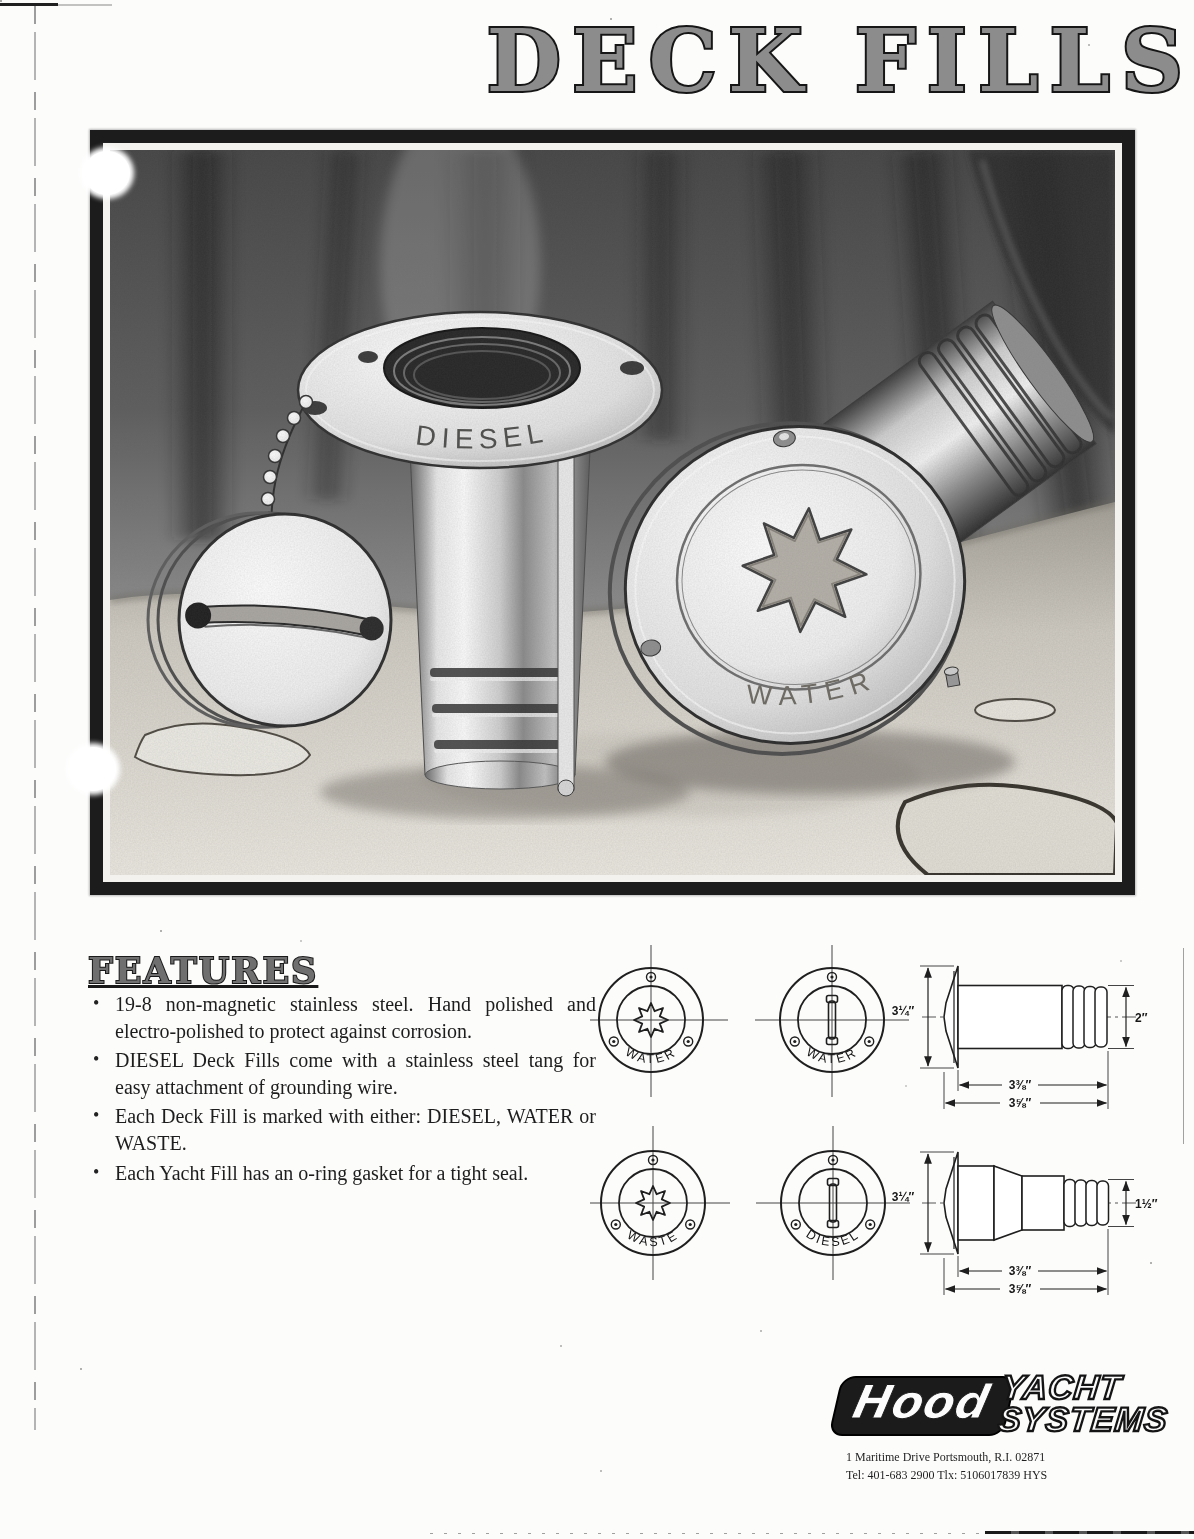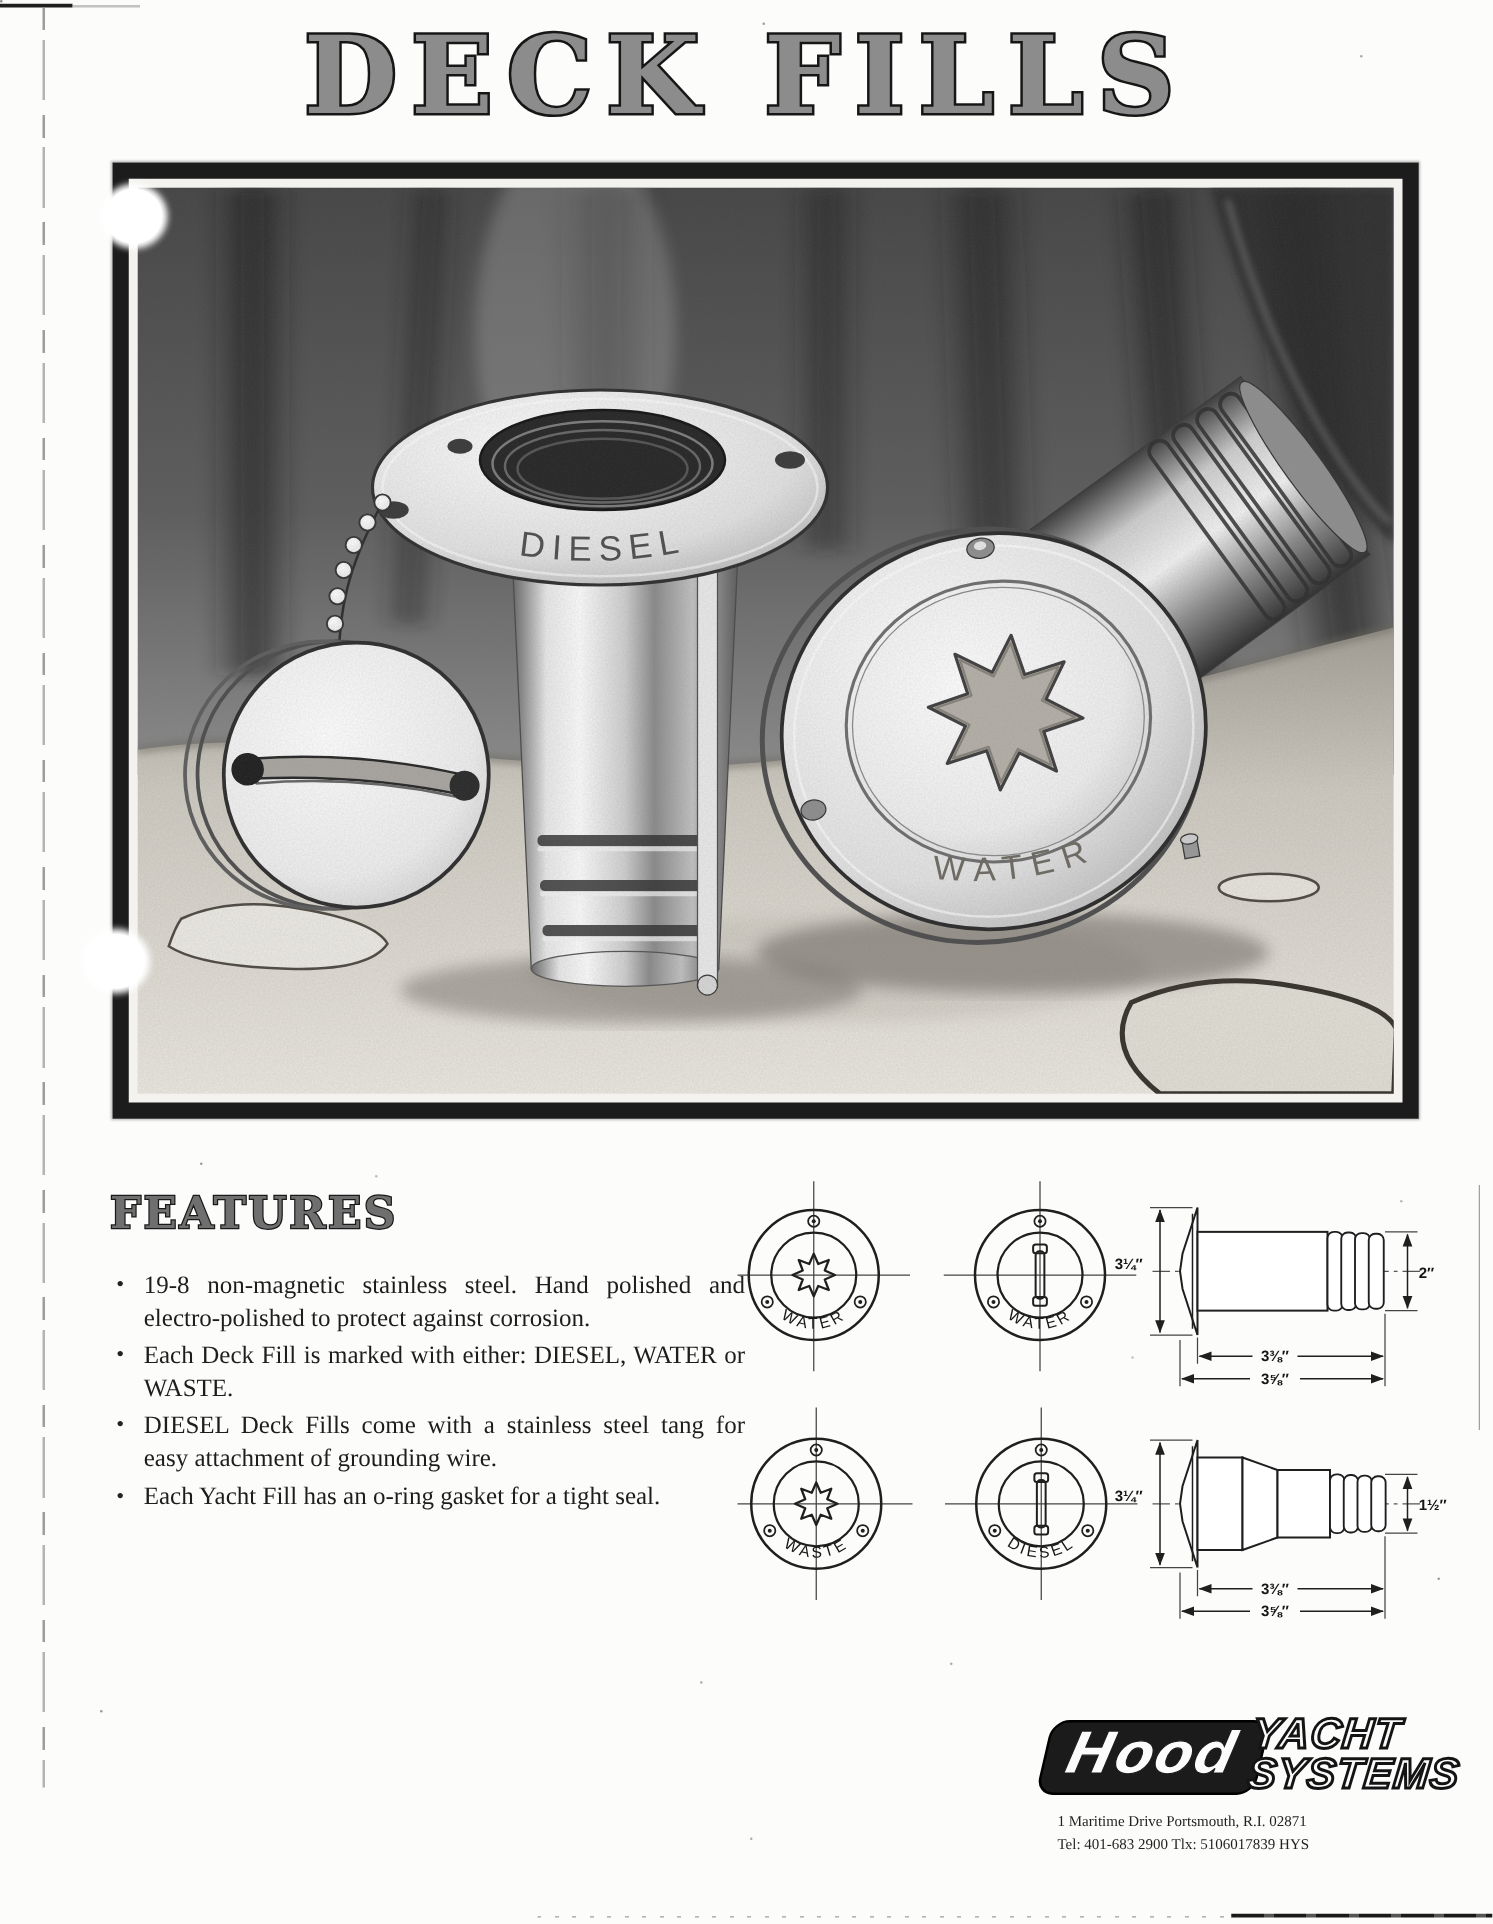--- a/index.html
+++ b/index.html
@@ -18,31 +18,31 @@
   .botline2{position:absolute;left:430px;top:1533px;width:560px;height:1px;opacity:.7;
     background:repeating-linear-gradient(to right,#777 0 3px,transparent 3px 14px);}
   .speck{position:absolute;left:0;top:0;width:2px;height:2px;border-radius:50%;background:#8a8a8a;
     box-shadow:610px 18px 0 #999,1088px 44px 0 #aaa,160px 930px 0 #999,1150px 1262px 0 #999,
       760px 1330px 0 #aaa,80px 1368px 0 #999,600px 1470px 0 #aaa,1000px 1410px 0 #bbb,
       300px 940px 0 #bbb,560px 1345px 0 #aaa,1120px 960px 0 #bbb,905px 1085px 0 #c2c2c2;}
   .hole{position:absolute;width:46px;height:44px;border-radius:50%;background:#fff;
     box-shadow:0 0 5px 4px #fff;z-index:6;}
   .hole1{left:84px;top:151px;} .hole2{left:70px;top:747px;}
   
-  .page-title{position:absolute;left:0;right:0;top:16px;text-align:center;margin:0;
+  .page-title{position:absolute;left:0;right:0;top:16px;text-align:right;margin:0;
     font-family:"DejaVu Serif",serif;font-weight:bold;font-size:86px;line-height:1.05;
     letter-spacing:11px;color:#8c8c8c;-webkit-text-stroke:4px #161616;paint-order:stroke fill;}
   
   .photo-frame{position:absolute;left:90px;top:130px;width:1045px;height:765px;box-sizing:border-box;
     border:13px solid #1c1c1c;padding:7px;background:#f3f2ee;box-shadow:0 0 2px 1px #b9b9b9;}
   .photo-frame svg{display:block;width:100%;height:100%;}
   
   .features{position:absolute;left:88px;top:950px;width:508px;}
-  .features h2{margin:0 0 24px 0;font-family:"DejaVu Serif",serif;font-weight:bold;font-size:35px;
-    letter-spacing:2px;color:#6f6f6f;-webkit-text-stroke:2px #1a1a1a;paint-order:stroke fill;}
+  .features h2{margin:0 0 0 0;font-family:"DejaVu Serif",serif;font-weight:bold;font-size:35px;
+    letter-spacing:2px;color:#6f6f6f;-webkit-text-stroke:2px #1a1a1a;paint-order:stroke fill;text-decoration:underline;}
   .features ul{margin:0;padding:0;list-style:none;font-size:20px;line-height:1.33;text-align:justify;}
   .features li{position:relative;padding-left:27px;margin-bottom:3px;}
   .features li::before{content:"\2022";position:absolute;left:5px;top:1px;font-size:18px;color:#222;}
   
   .diagrams{position:absolute;left:590px;top:945px;width:600px;height:380px;}
   
   .footer{position:absolute;left:835px;top:1376px;width:340px;}
   .logo-row{display:flex;align-items:flex-start;}
   .hood-box{background:#1b1b1b;border-radius:14px;transform:skewX(-13deg);
     padding:0px 20px 8px 16px;border:2px solid #000;}
@@ -253,22 +253,22 @@
   </svg>
 </div>
 
 <div class="hole hole1"></div>
 <div class="hole hole2"></div>
 
 <section class="features">
   <h2>FEATURES</h2>
   <ul>
     <li><span>19-8 non-magnetic stainless steel. Hand polished and electro-polished to protect against corrosion.</span></li>
+    <li><span>DIESEL Deck Fills come with a stainless steel tang for easy attachment of grounding wire.</span></li>
     <li><span>Each Deck Fill is marked with either: DIESEL, WATER or WASTE.</span></li>
-    <li><span>DIESEL Deck Fills come with a stainless steel tang for easy attachment of grounding wire.</span></li>
     <li><span>Each Yacht Fill has an o-ring gasket for a tight seal.</span></li>
   </ul>
 </section>
 
 <svg class="diagrams" viewBox="0 0 600 380">
   <defs>
     <marker id="ar" viewBox="0 0 10 10" refX="9" refY="5" markerWidth="9" markerHeight="9" orient="auto-start-reverse">
       <path d="M0 1.4 L9.6 5 L0 8.6 Z" fill="#1f1f1f"></path>
     </marker>
     <g id="star8" stroke="#1f1f1f" stroke-width="1.8" fill="none" stroke-linejoin="round">

